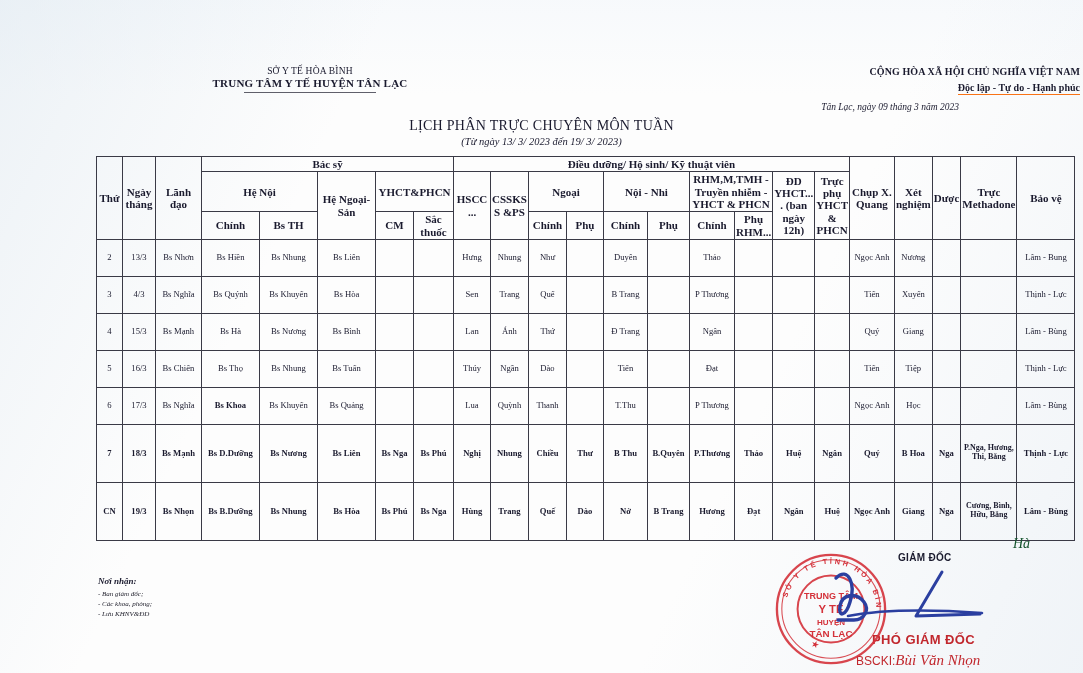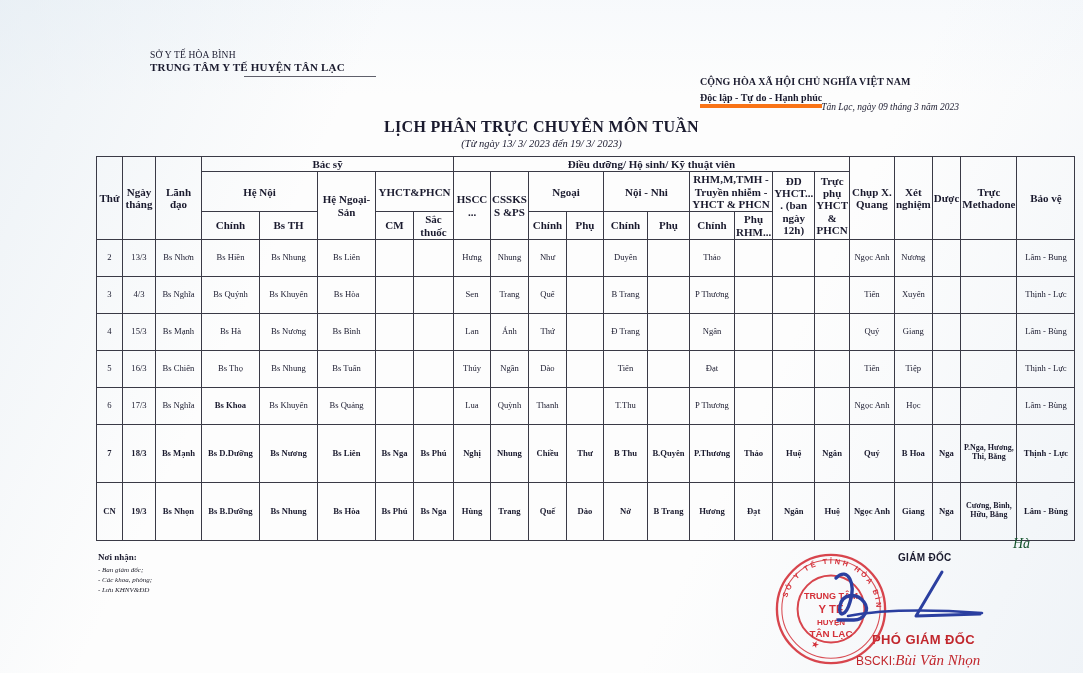--- a/index.html
+++ b/index.html
@@ -18,40 +18,40 @@
     background:
       linear-gradient(115deg, rgba(222,232,240,.55) 0%, rgba(255,255,255,0) 28%),
       linear-gradient(295deg, rgba(226,234,242,.5) 0%, rgba(255,255,255,0) 32%),
       linear-gradient(180deg, rgba(240,245,250,.45) 0%, rgba(255,255,255,0) 14%);
     pointer-events:none;z-index:0;
   }
   .sheet{position:absolute;inset:0;z-index:1;}
 
   
   .hdr-left{
-    position:absolute;left:150px;top:50px;width:320px;
+    position:absolute;left:150px;top:66px;width:320px;text-align:center;
   }
   .hdr-left .l1{font-size:9.5px;letter-spacing:.2px;}
   .hdr-left .l2{font-size:11px;font-weight:bold;letter-spacing:.2px;margin-top:1px;}
   .hdr-left .rule{
     width:132px;height:1px;background:#2b2b3a;margin:3px auto 0 auto;opacity:.75;
   }
   .hdr-right{
-    position:absolute;left:700px;top:76px;width:380px;text-align:left;
+    position:absolute;left:700px;top:66px;width:380px;text-align:right;
   }
   .hdr-right .l1{font-size:10px;font-weight:bold;letter-spacing:.1px;}
   .hdr-right .l2{font-size:10px;font-weight:bold;margin-top:1px;display:inline-block;
-    border-bottom:4px solid #f97316;padding-bottom:1px;}
+    border-bottom:1px solid #f97316;padding-bottom:1px;}
   .hdr-date{
     position:absolute;left:700px;top:102px;width:380px;text-align:center;
     font-size:9.5px;font-style:italic;
   }
 
   .title-wrap{position:absolute;left:0;top:118px;width:1083px;text-align:center;}
-  .title-1{font-size:16px;font-weight:bold;letter-spacing:.3px;}
+  .title-1{font-size:14px;font-weight:normal;letter-spacing:.3px;}
   .title-2{font-size:10.5px;font-style:italic;margin-top:2px;}
   .title-3{font-size:10px;font-style:italic;font-weight:bold;margin-top:2px;}
 
   
   .tbl-wrap{position:absolute;left:96px;top:156px;}
   table.sched{
     border-collapse:collapse;
     table-layout:fixed;
     font-size:8.2px;
   }
@@ -65,21 +65,21 @@
   }
   table.sched th{font-weight:bold;}
   table.sched thead th{font-size:11px;}
   table.sched td{font-size:8.6px;}
   td.b, th.b{font-weight:bold;}
   .tiny{font-size:6.6px;line-height:1.1;}
   .sm{font-size:7.4px;}
 
   
   .noinhan{position:absolute;left:98px;top:552px;}
-  .noinhan .t{font-size:9px;font-weight:bold;}
+  .noinhan .t{font-size:9px;font-weight:bold;font-style:italic;margin-top:24px;}
   .noinhan ul{margin:3px 0 0 0;padding:0;list-style:none;}
   .noinhan li{font-size:7px;font-style:italic;line-height:1.45;color:#23232f;}
 
   .sig{position:absolute;left:770px;top:548px;width:300px;text-align:center;}
   .sig .gd{
     position:absolute;left:128px;top:4px;
     font-size:10px;font-weight:bold;letter-spacing:.3px;
     font-family:"Liberation Sans",sans-serif;
   }
   .sig .pgd{

